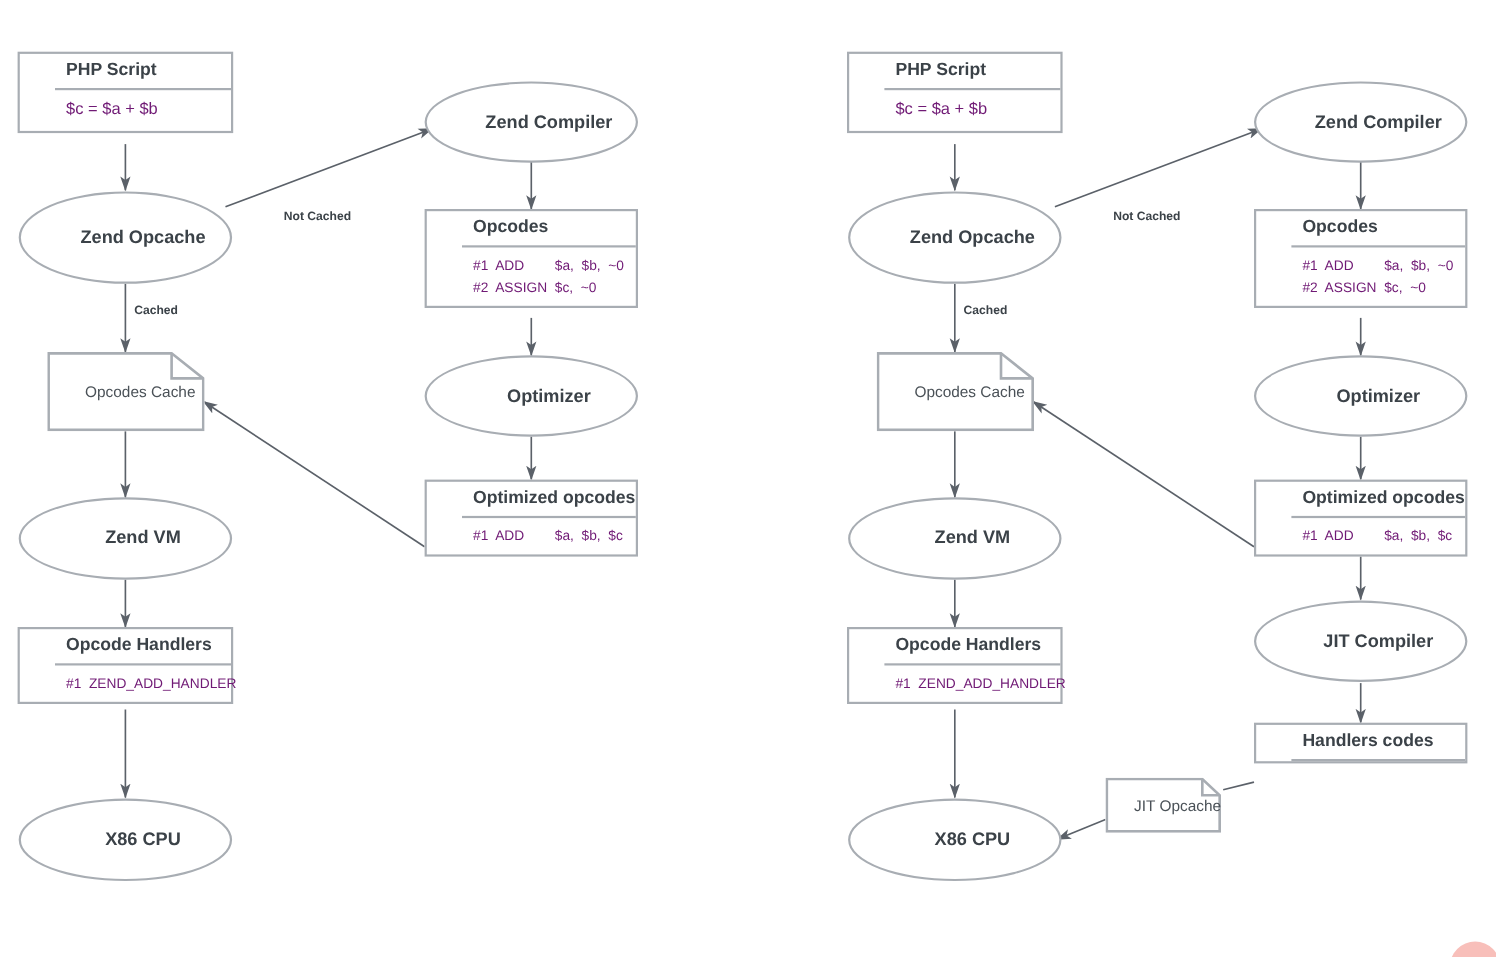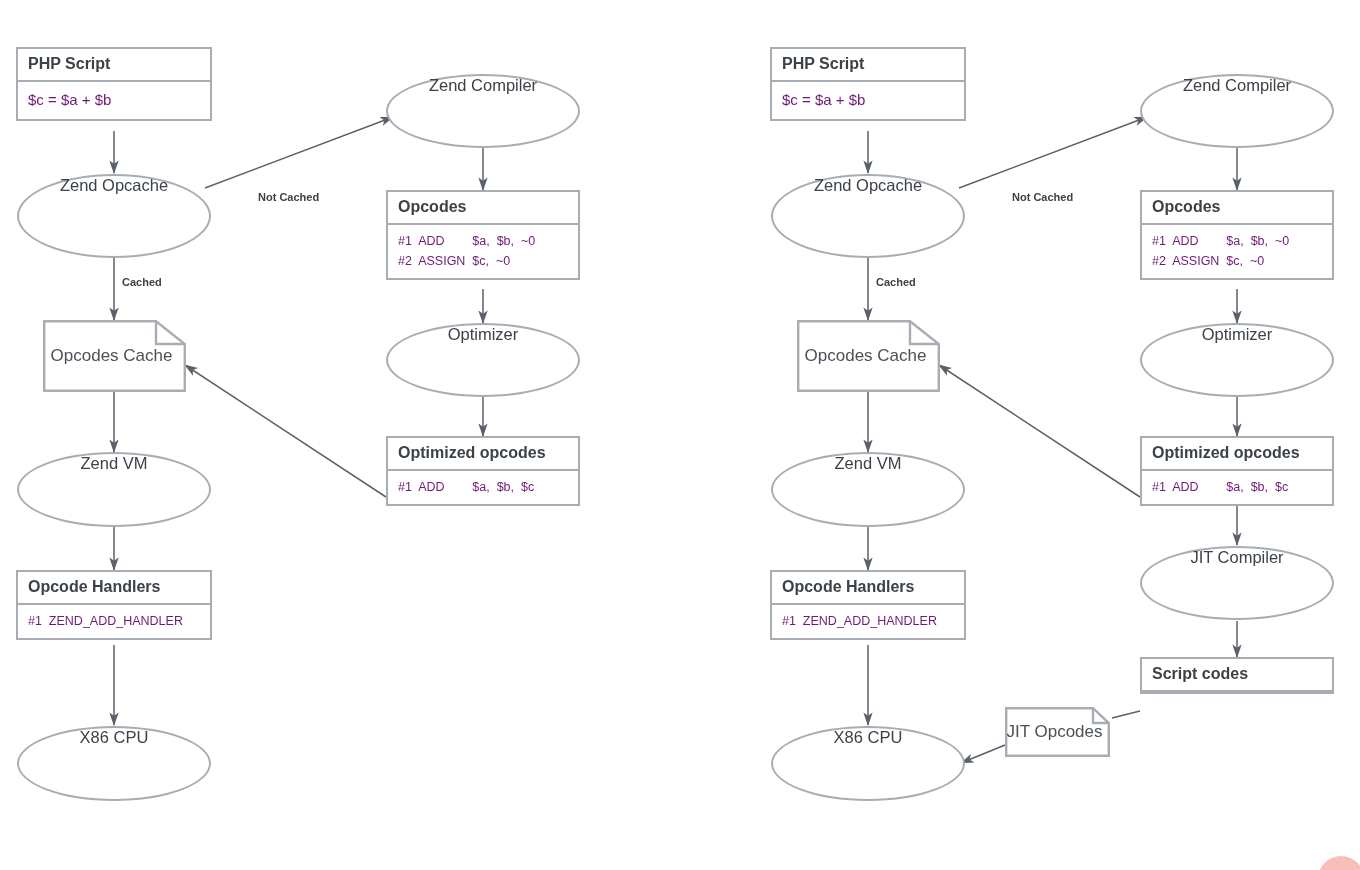--- a/index.html
+++ b/index.html
@@ -17,20 +17,21 @@
   }
   #canvas {
     position: absolute;
     inset: 0;
     width: 1360px;
     height: 870px;
   }
   .node {
     position: absolute;
     box-sizing: border-box;
+    padding-left: 32px;
   }
   
   .box {
     border: 2px solid #a8adb3;
     background: #ffffff;
   }
   .box .hdr {
     font-weight: bold;
     font-size: 16px;
     color: #3b4248;
@@ -48,33 +49,34 @@
     line-height: 1.62;
     white-space: pre;
     font-family: "Liberation Sans", sans-serif;
   }
   
   .ellipse {
     border: 2.5px solid #a8adb3;
     border-radius: 50%;
     background: #ffffff;
     display: flex;
+    align-items: center;
     justify-content: center;
-    font-weight: normal;
+    font-weight: bold;
     font-size: 16.5px;
     color: #3b4248;
     white-space: nowrap;
   }
   
   .note {
     background: #ffffff;
     display: flex;
     align-items: center;
     justify-content: center;
-    font-size: 17px;
+    font-size: 14px;
     color: #4a5157;
     white-space: nowrap;
   }
   .note .noteshape {
     position: absolute;
     inset: 0;
   }
   .note .notelabel {
     position: relative;
     z-index: 2;
@@ -257,29 +259,29 @@
   <div class="rows">
     <div class="row">#1  ADD        $a,  $b,  $c</div>
   </div>
 </div>
 
 <div class="node ellipse" style="left:1140px; top:546px; width:194px; height:74px;">
   <span>JIT Compiler</span>
 </div>
 
 <div class="node box" style="left:1140px; top:657px; width:194px;">
-  <div class="hdr">Script codes</div>
+  <div class="hdr">Handlers codes</div>
 </div>
 
 <div class="node note" style="left:1005px; top:707px; width:105px; height:50px; position:absolute;">
   <svg class="noteshape" viewBox="0 0 105 50" preserveAspectRatio="none">
     <path d="M1.2,1.2 H88 L103.8,16 V48.8 H1.2 Z" fill="#ffffff" stroke="#a8adb3" stroke-width="2.4"></path>
     <path d="M88,1.2 V16 H103.8" fill="none" stroke="#a8adb3" stroke-width="2.4"></path>
   </svg>
-  <span class="notelabel">JIT Opcodes</span>
+  <span class="notelabel">JIT Opcache</span>
 </div>
 
 <div class="node note" style="left:797px; top:320px; width:143px; height:72px; position:absolute;">
   <svg class="noteshape" viewBox="0 0 143 72" preserveAspectRatio="none">
     <path d="M1.2,1.2 H113 L141.8,24 V70.8 H1.2 Z" fill="#ffffff" stroke="#a8adb3" stroke-width="2.4"></path>
     <path d="M113,1.2 V24 H141.8" fill="none" stroke="#a8adb3" stroke-width="2.4"></path>
   </svg>
   <span class="notelabel">Opcodes Cache</span>
 </div>
 

